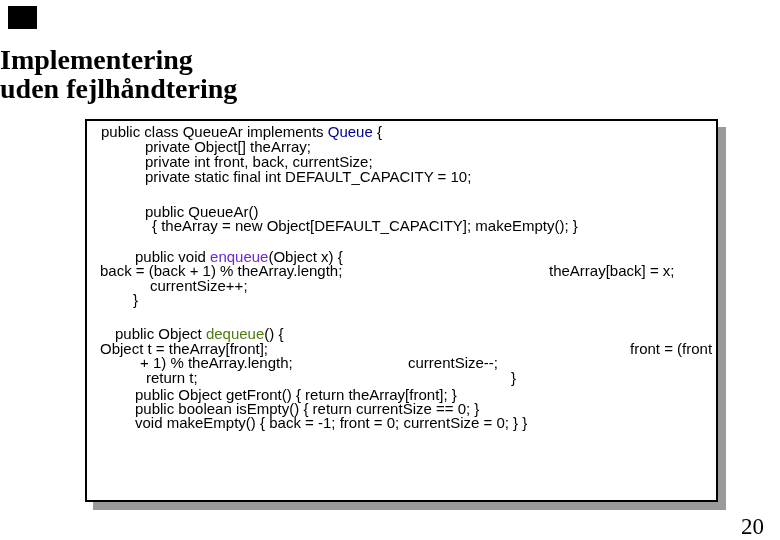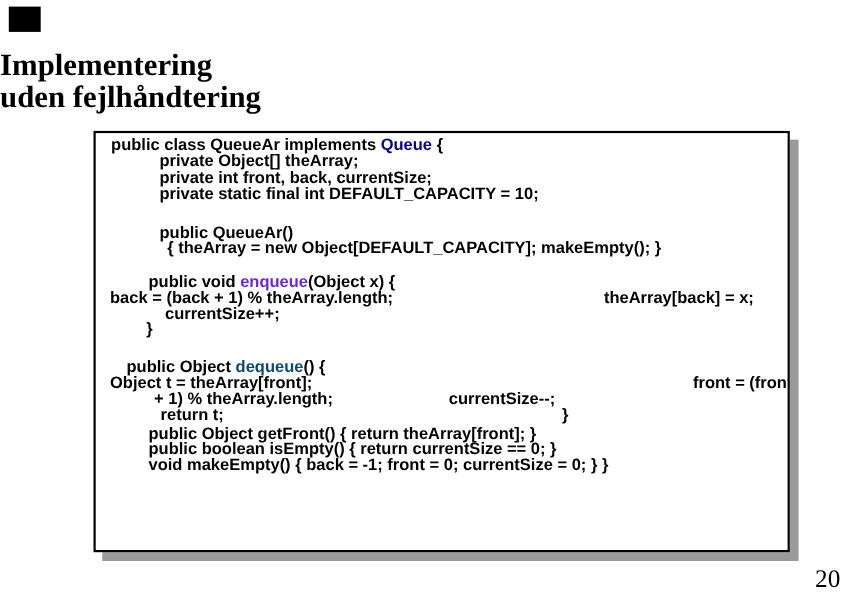--- a/index.html
+++ b/index.html
@@ -6,25 +6,25 @@
   #slide{position:relative;width:780px;height:540px;background:#ffffff;overflow:hidden;
          font-family:"Liberation Sans",sans-serif;}
   .corner-rect{position:absolute;left:8px;top:6px;width:29px;height:23px;background:#000000;}
   .title{position:absolute;left:0;top:45px;width:764px;text-align:left;color:#000000;
          font-family:"Liberation Serif",serif;font-weight:bold;font-size:28px;line-height:29px;}
   .code-box{position:absolute;left:85px;top:119px;width:633px;height:383px;
             box-sizing:border-box;border:2px solid #000000;background:#ffffff;
             box-shadow:8px 8px 0 0 #9a9a9a;}
   .code-inner{position:absolute;left:0;top:0;right:0;bottom:0;overflow:hidden;}
   .frag{position:absolute;white-space:pre;color:#000000;
-        font-family:"Liberation Sans",sans-serif;font-weight:bold;
+        font-family:"Liberation Sans",sans-serif;font-weight:normal;
         font-size:15px;line-height:15px;}
   .kw-queue{color:#00008c;}
   .kw-enqueue{color:#6d28d9;}
-  .kw-dequeue{color:#0c4a6e;}
+  .kw-dequeue{color:#4d7c0f;}
   .page-number{position:absolute;left:741px;top:515px;color:#000000;
                font-family:"Liberation Serif",serif;font-size:23px;line-height:23px;}
 </style>
 </head>
 <body>
 
 <div id="slide">
 
   <div class="corner-rect"></div>
 

